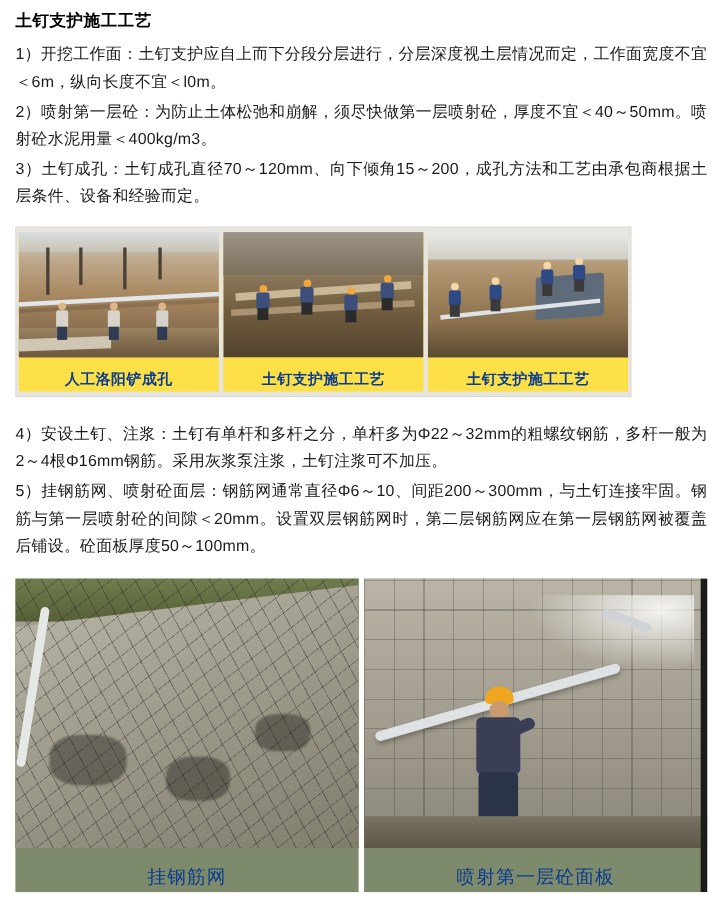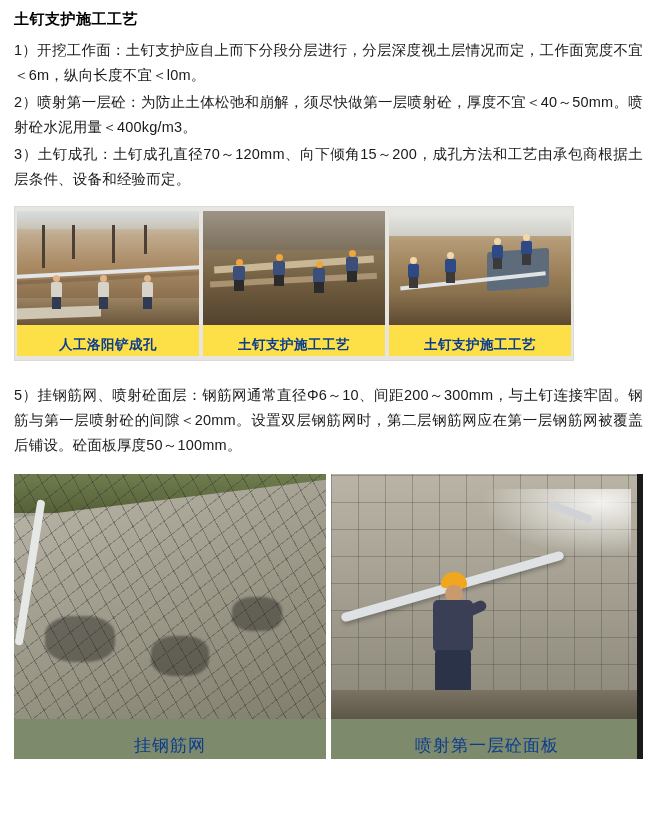--- a/index.html
+++ b/index.html
@@ -284,20 +284,21 @@
             </div>
         </div>
       </div>
       <div class="fig1-caption">土钉支护施工工艺</div>
     </div>
 
   </div>
 
   <div class="spacer-md"></div>
 
+  <p class="para">4）安设土钉、注浆：土钉有单杆和多杆之分，单杆多为Φ22～32mm的粗螺纹钢筋，多杆一般为2～4根Φ16mm钢筋。采用灰浆泵注浆，土钉注浆可不加压。</p>
   <p class="para">5）挂钢筋网、喷射砼面层：钢筋网通常直径Φ6～10、间距200～300mm，与土钉连接牢固。钢筋与第一层喷射砼的间隙＜20mm。设置双层钢筋网时，第二层钢筋网应在第一层钢筋网被覆盖后铺设。砼面板厚度50～100mm。</p>
 
   <div class="fig-group-2">
 
     <div class="fig2-cell">
       <div class="fig2-photo">
         <div class="ph p4">
           <div class="veg"></div>
           <div class="slope"></div>
           <div class="mesh"></div>

